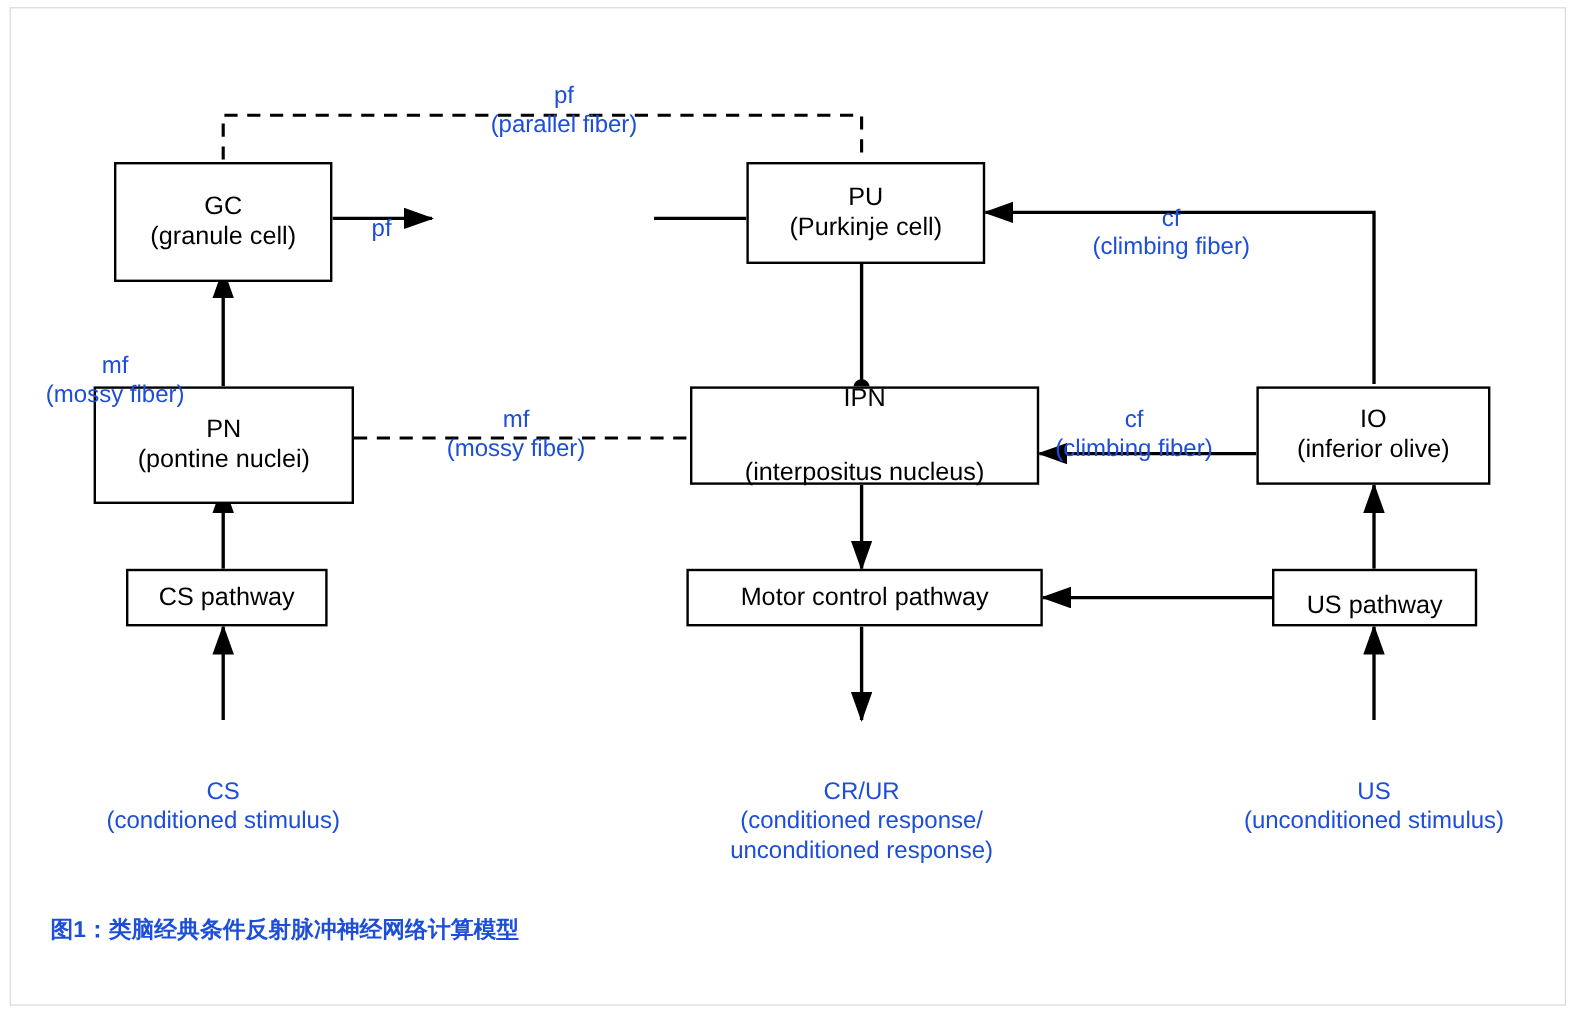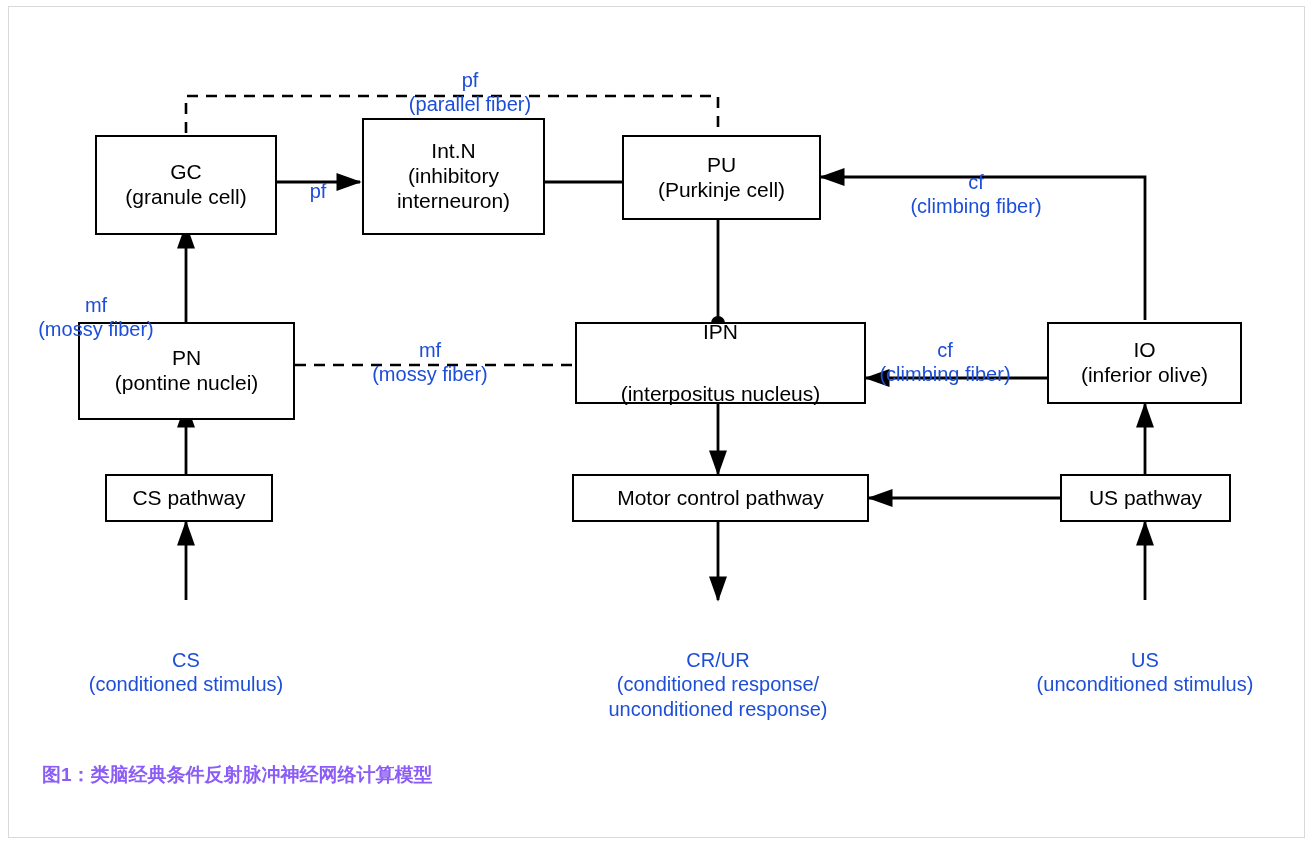--- a/index.html
+++ b/index.html
@@ -59,21 +59,21 @@
     color: #1d4ed8;
     white-space: nowrap;
     margin-top: 44px;
   }
   .caption {
     position: absolute;
     left: 42px;
     top: 762px;
     font-size: 19px;
     font-weight: bold;
-    color: #8b5cf6;
+    color: #1d4ed8;
     white-space: nowrap;
   }
   svg.wires {
     position: absolute;
     left: 0;
     top: 0;
     width: 1315px;
     height: 846px;
     pointer-events: none;
   }
@@ -123,25 +123,20 @@
       <line x1="1145" y1="474" x2="1145" y2="404" stroke="#000" stroke-width="2.8" marker-end="url(#arrow)"></line>
 
       <line x1="718" y1="522" x2="718" y2="600" stroke="#000" stroke-width="2.8" marker-end="url(#arrow)"></line>
     </svg>
 
     <div class="node" style="left:95px; top:135px; width:182px; height:100px;">
       <div class="l1">GC</div>
       <div class="l2">(granule cell)</div>
     </div>
 
-    <div class="node" style="left:362px; top:118px; width:183px; height:117px;">
-      <div class="l1">Int.N</div>
-      <div class="l2">(inhibitory</div>
-      <div class="l3">interneuron)</div>
-    </div>
 
     <div class="node" style="left:622px; top:135px; width:199px; height:85px;">
       <div class="l1">PU</div>
       <div class="l2">(Purkinje cell)</div>
     </div>
 
     <div class="node" style="left:78px; top:322px; width:217px; height:98px;">
       <div class="l1">PN</div>
       <div class="l2">(pontine nuclei)</div>
     </div>
@@ -157,21 +152,21 @@
     </div>
 
     <div class="node" style="left:105px; top:474px; width:168px; height:48px;">
       <div class="l1">CS pathway</div>
     </div>
 
     <div class="node" style="left:572px; top:474px; width:297px; height:48px;">
       <div class="l1">Motor control pathway</div>
     </div>
 
-    <div class="node" style="left:1060px; top:474px; width:171px; height:48px;">
+    <div class="node" style="left:1060px; top:474px; width:171px; height:48px;justify-content:flex-end;">
       <div class="l1">US pathway</div>
     </div>
 
     <div class="freetext" style="left:370px; top:24px; width:200px;">
       <div>pf</div>
       <div>(parallel fiber)</div>
     </div>
 
     <div class="freetext" style="left:288px; top:135px; width:60px;">
       <div>pf</div>

